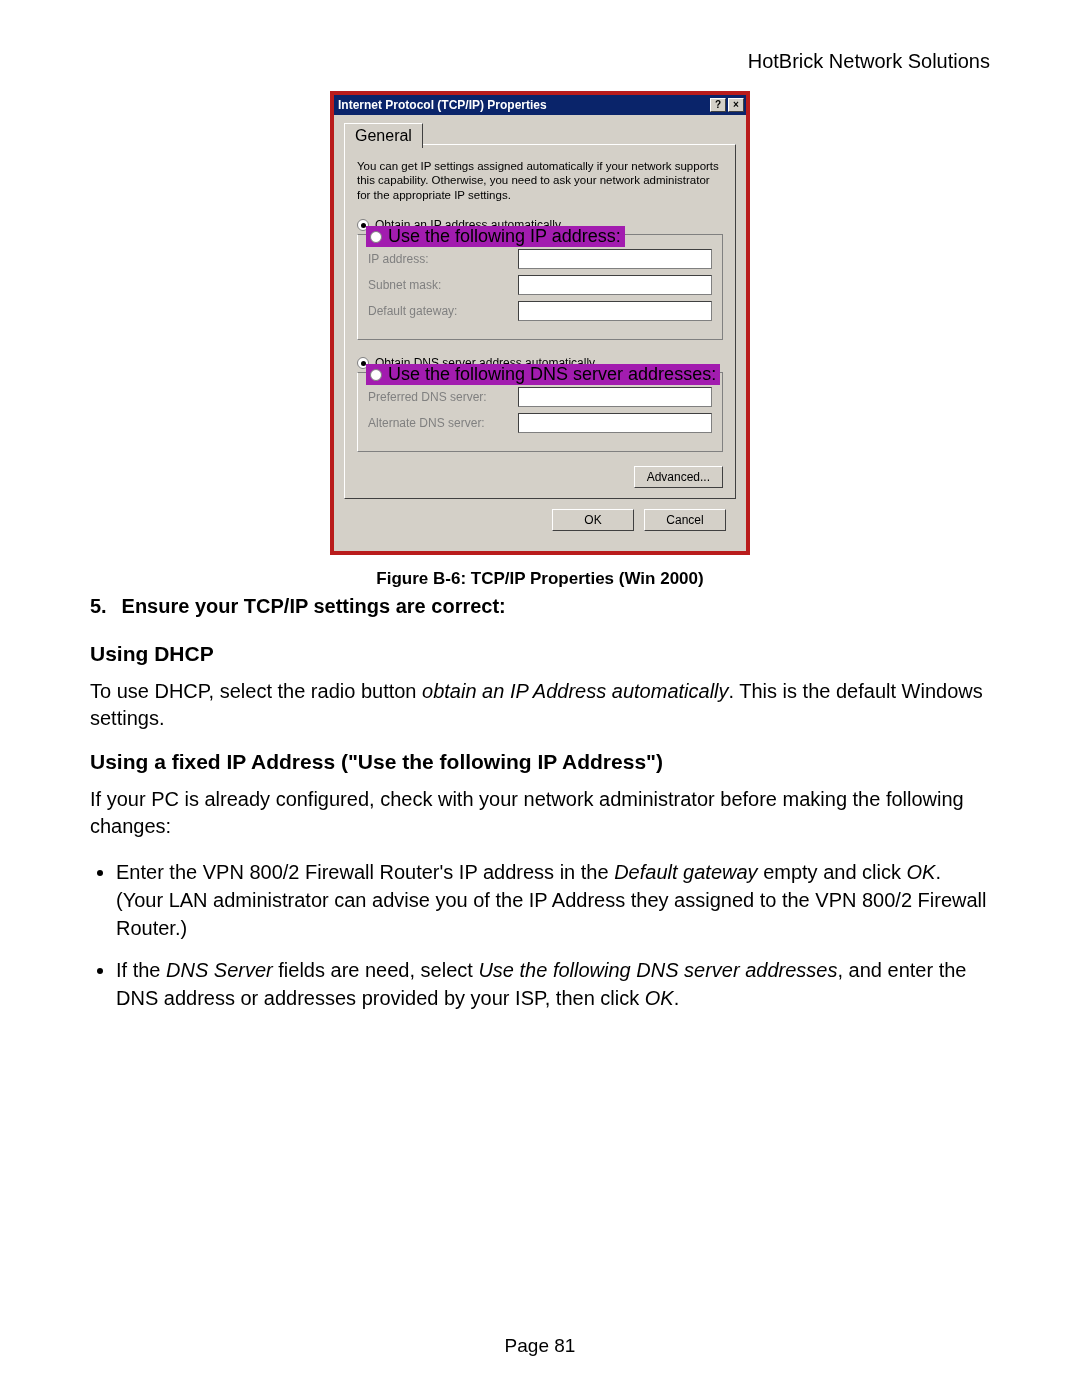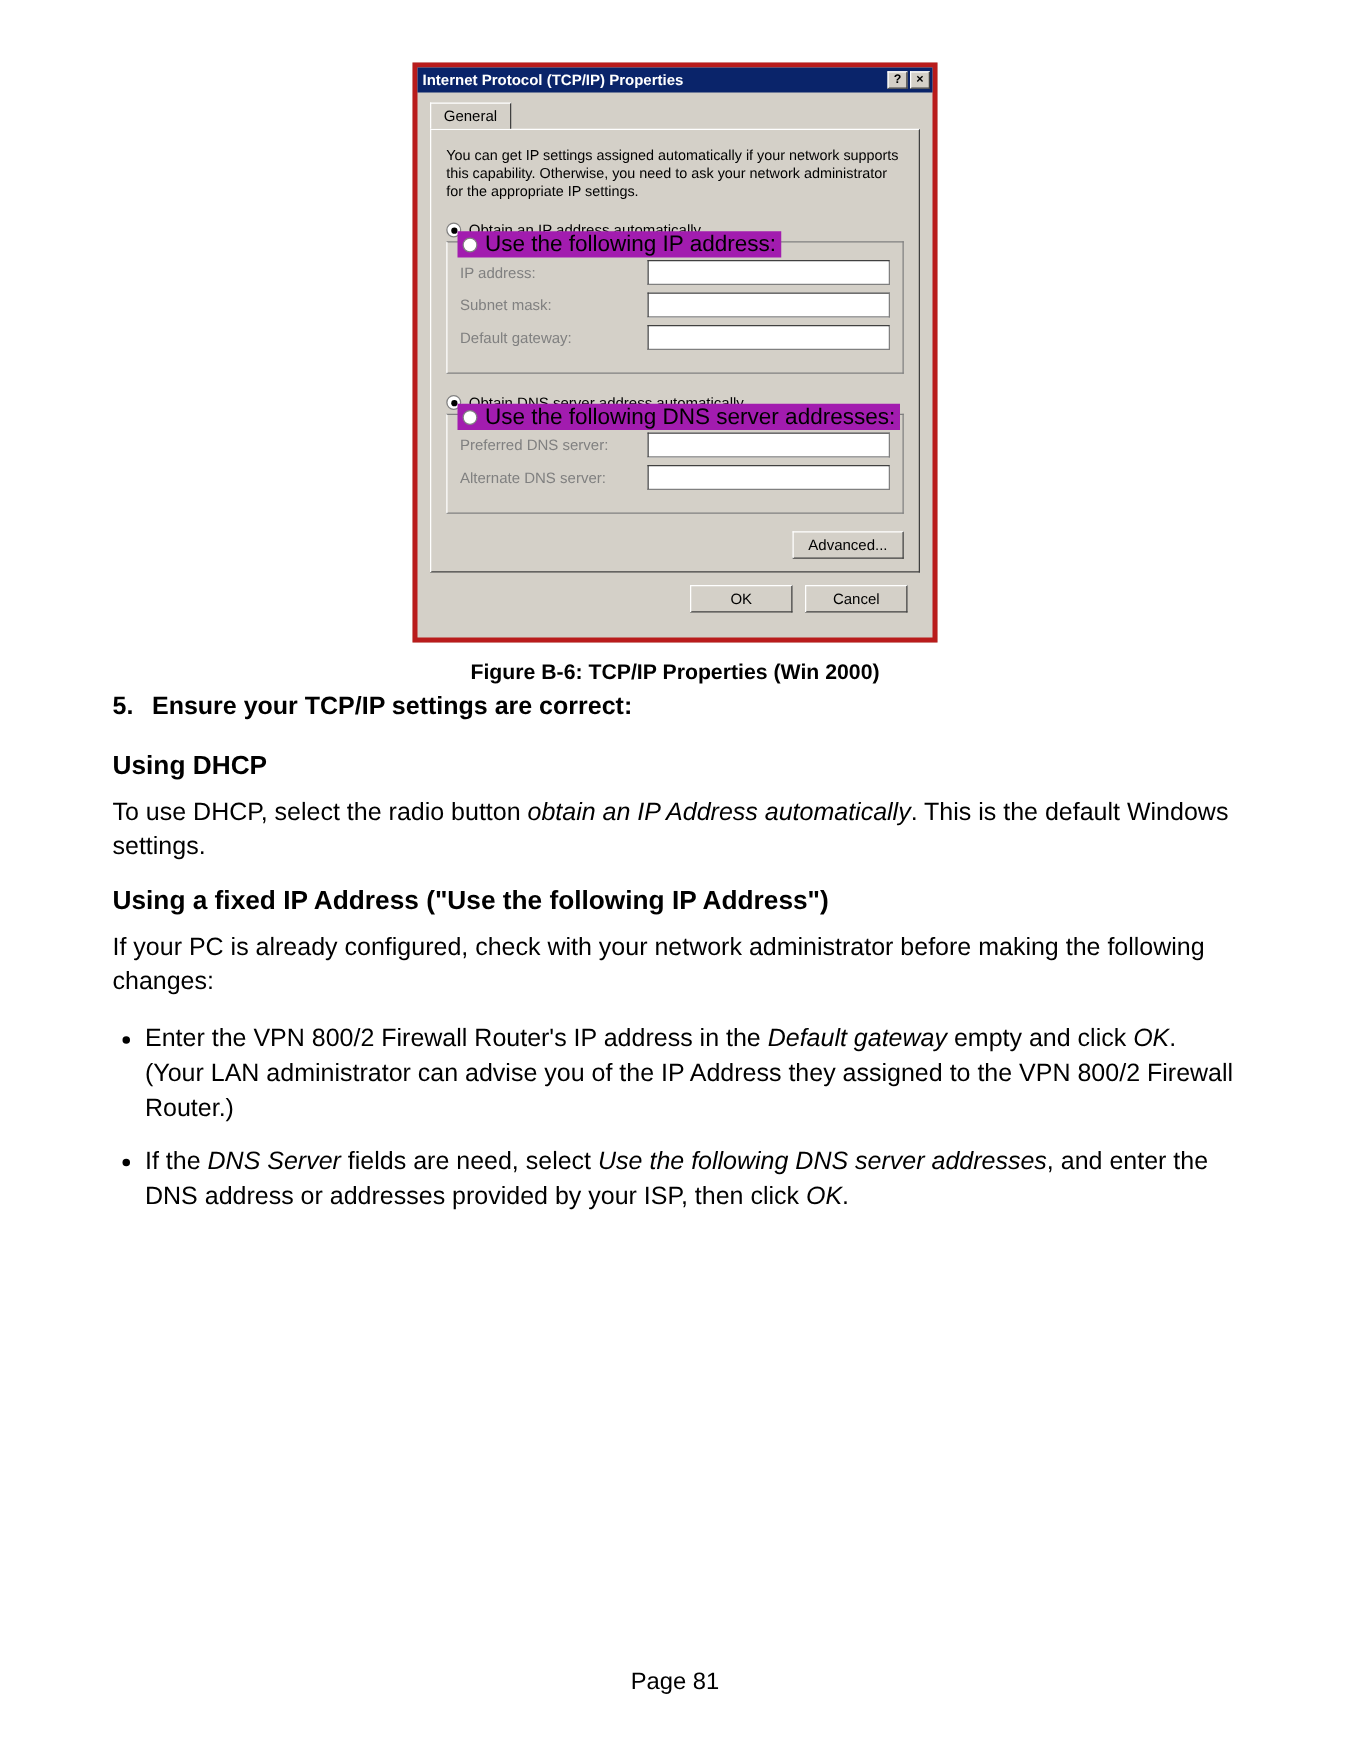--- a/index.html
+++ b/index.html
@@ -59,21 +59,21 @@
 
   .tabstrip { position: relative; height: 22px; }
   .tab {
     position: absolute;
     top: 0; left: 0;
     padding: 3px 10px 3px 10px;
     background: #d4d0c8;
     border: 1px solid #fff;
     border-right-color: #404040;
     border-bottom: none;
-    font-size: 12px;
+    font-size: 16px;
   }
   .tabpanel {
     border: 1px solid #fff;
     border-right-color: #404040;
     border-bottom-color: #404040;
     padding: 14px 12px 10px 12px;
     background: #d4d0c8;
     margin-top: -1px;
   }
 
@@ -144,20 +144,21 @@
   ul.bullets { margin: 0 0 20px 26px; padding: 0; }
   ul.bullets li { font-size: 20px; line-height: 1.4; margin: 0 0 14px 0; }
   .ital { font-style: italic; }
   .page-num { position: absolute; bottom: 40px; left: 0; right: 0; text-align: center; font-size: 19px; }
 </style>
 </head>
 <body>
 
 <div class="page">
 
+  <div class="header-right">HotBrick Network Solutions</div>
 
   <div class="dialog-wrap">
     <div class="dialog">
       <div class="titlebar">
         <span class="titlebar-text">Internet Protocol (TCP/IP) Properties</span>
         <span class="titlebar-btn">?</span>
         <span class="titlebar-btn">×</span>
       </div>
 
       <div class="dialog-body">

